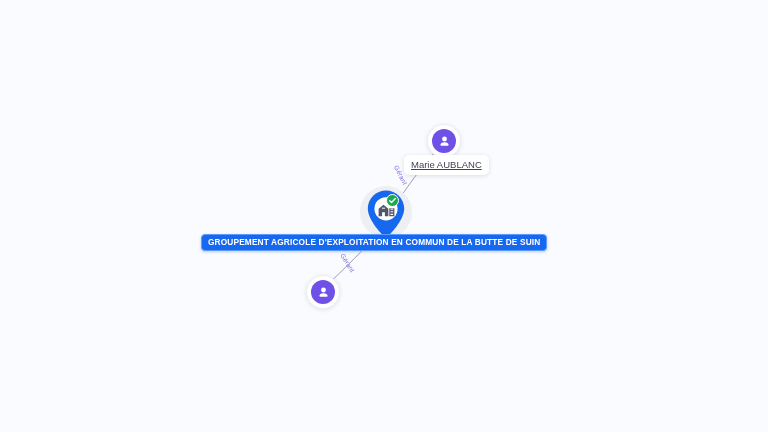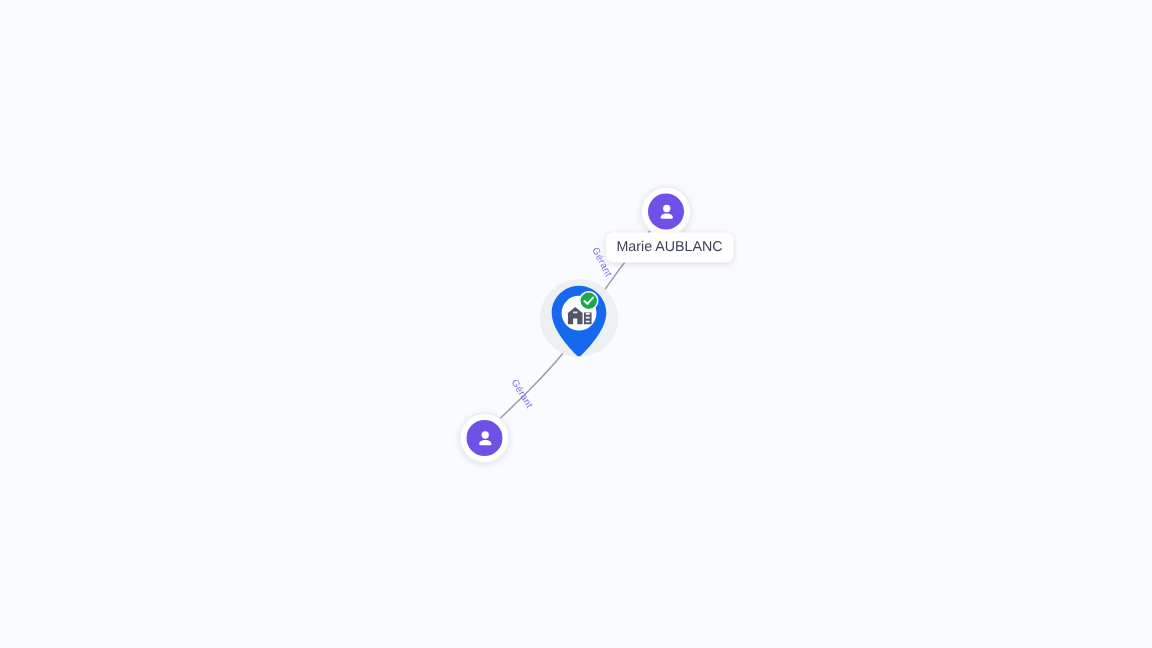--- a/index.html
+++ b/index.html
@@ -172,21 +172,21 @@
   <div class="edge-label" id="edge-label-sebastien">Gérant</div>
 
   <div class="person-node" style="left:427px; top:124px;">
     <div class="person-avatar">
       <svg width="15" height="15" viewBox="0 0 24 24" fill="#ffffff">
         <circle cx="12" cy="8" r="3.9"></circle>
         <path d="M12 13.2c-3.9 0-6.6 2.1-6.6 4.3 0 .9 1.1 1.3 2.2 1.3h8.8c1.1 0 2.2-.4 2.2-1.3 0-2.2-2.7-4.3-6.6-4.3z"></path>
       </svg>
     </div>
   </div>
-  <div class="person-label" style="left:404px; top:155px;">Marie AUBLANC</div>
+  <div class="person-label" style="left:404px; top:155px;text-decoration:underline;">Marie AUBLANC</div>
 
   <div class="person-node" style="left:306px; top:275px;">
     <div class="person-avatar">
       <svg width="15" height="15" viewBox="0 0 24 24" fill="#ffffff">
         <circle cx="12" cy="8" r="3.9"></circle>
         <path d="M12 13.2c-3.9 0-6.6 2.1-6.6 4.3 0 .9 1.1 1.3 2.2 1.3h8.8c1.1 0 2.2-.4 2.2-1.3 0-2.2-2.7-4.3-6.6-4.3z"></path>
       </svg>
     </div>
   </div>
 
@@ -205,14 +205,15 @@
         <path d="M5.2 7.1h3.8v1.5H5.2z" fill="#ffffff" opacity="0.85"></path>
       </svg>
     </div>
     <div id="verified-badge">
       <svg width="9" height="9" viewBox="0 0 24 24" fill="none" stroke="#ffffff" stroke-width="3.6" stroke-linecap="round" stroke-linejoin="round">
         <path d="M4.5 12.5 L9.5 17.5 L19.5 6.5"></path>
       </svg>
     </div>
   </div>
 
+  <div id="company-label">GROUPEMENT AGRICOLE D'EXPLOITATION EN COMMUN DE LA BUTTE DE SUIN</div>
 
 </div>
 
 </body></html>

